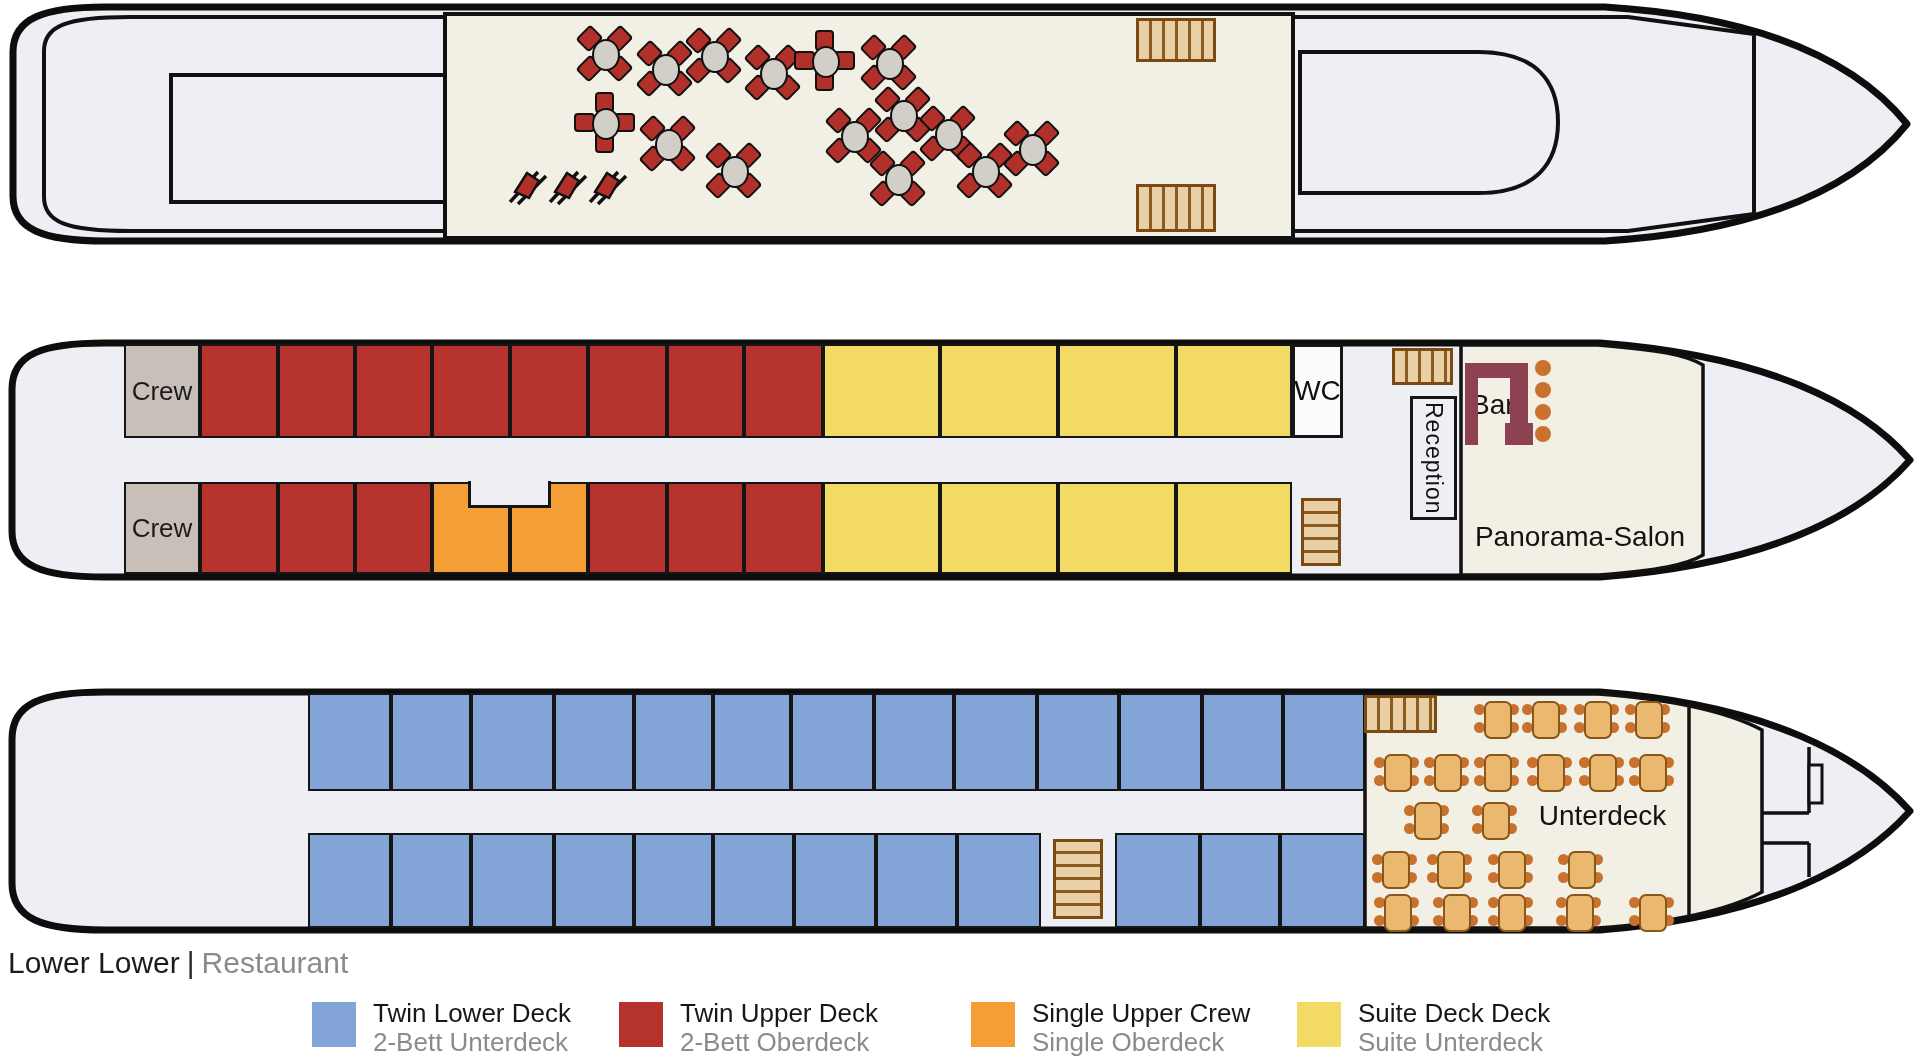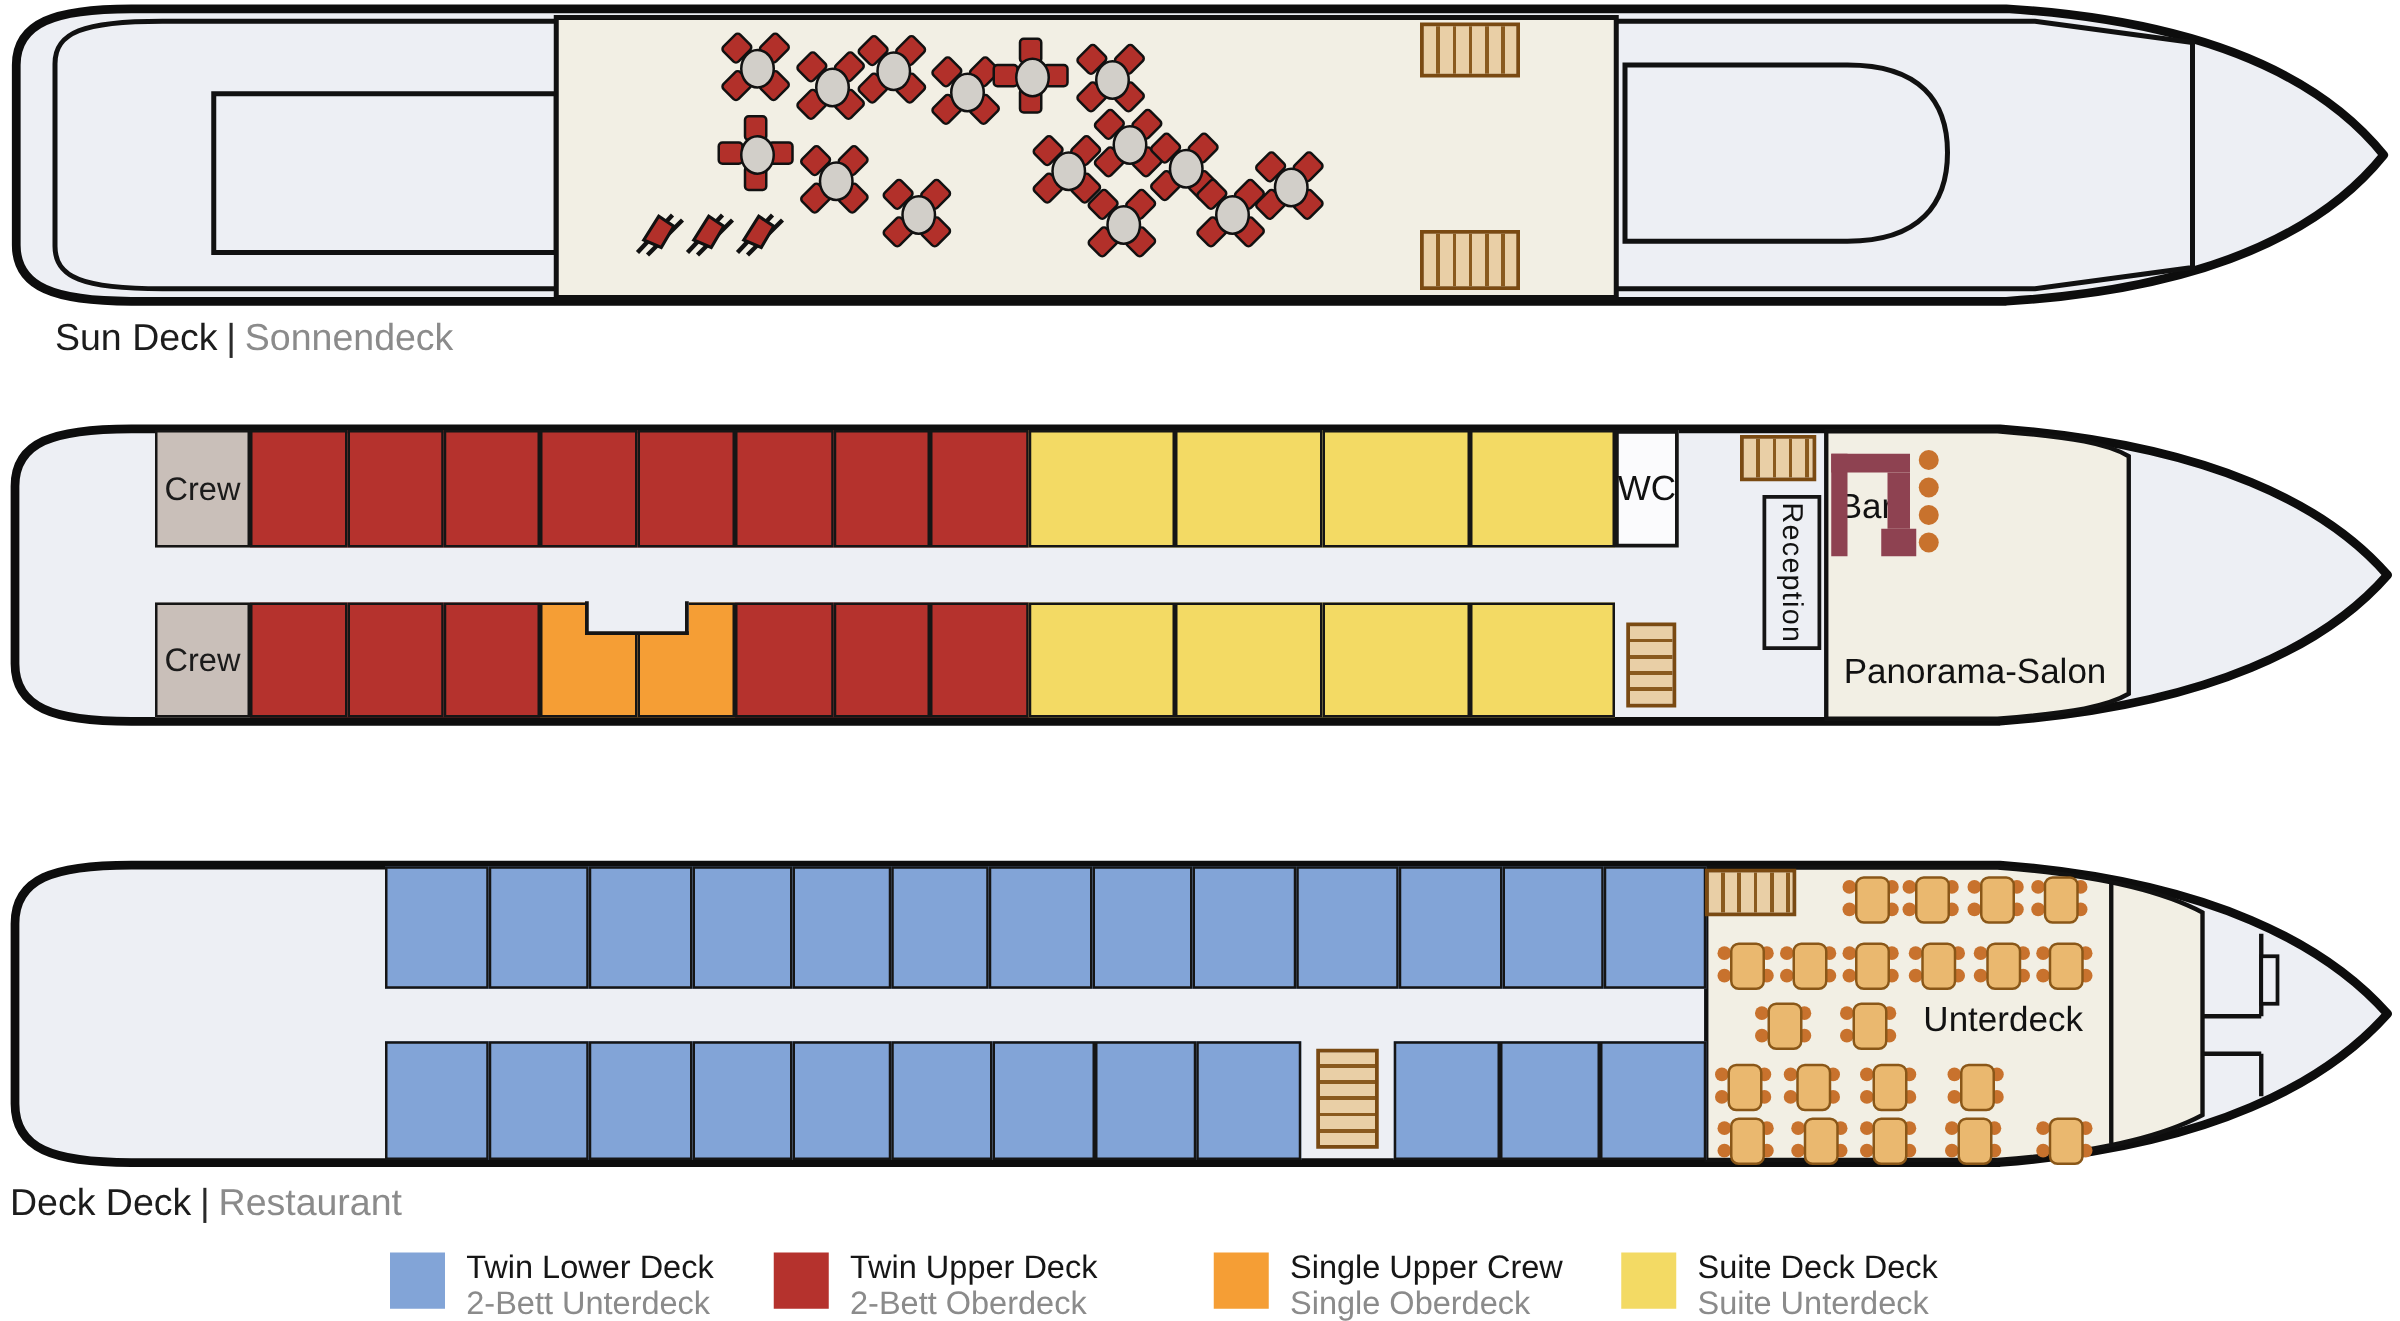--- a/index.html
+++ b/index.html
@@ -434,25 +434,22 @@
         <div class="rtable" style="left: 1651px; top: 224px;">
           <div class="rchair" style="left: -22px; top: -14px;"></div>
           <div class="rchair" style="left: -22px; top: 4px;"></div>
           <div class="rchair" style="left: 12px; top: -14px;"></div>
           <div class="rchair" style="left: 12px; top: 4px;"></div>
           <div class="top"></div>
         </div>
       </div>
   </div>
 
-  <div class="deck-label" style="left:44px;top:254px;">
-    <span class="en">Sun Deck</span><span class="pipe">|</span><span class="de">Sonnendeck</span>
-  </div>
   <div class="deck-label" style="left:8px;top:946px;">
-    <span class="en">Deck Deck</span><span class="pipe">|</span><span class="de">Restaurant</span>
+    <span class="en">Lower Lower</span><span class="pipe">|</span><span class="de">Restaurant</span>
   </div>
 
   <div id="legend">
       <div class="legend-item" style="left: 312px; top: 999px;">
         <div class="legend-swatch" style="background: rgb(130, 164, 215);"></div>
         <div class="legend-text">
           <div>Twin Lower Deck</div>
           <div class="sub">2-Bett Unterdeck</div>
         </div>
       </div>

